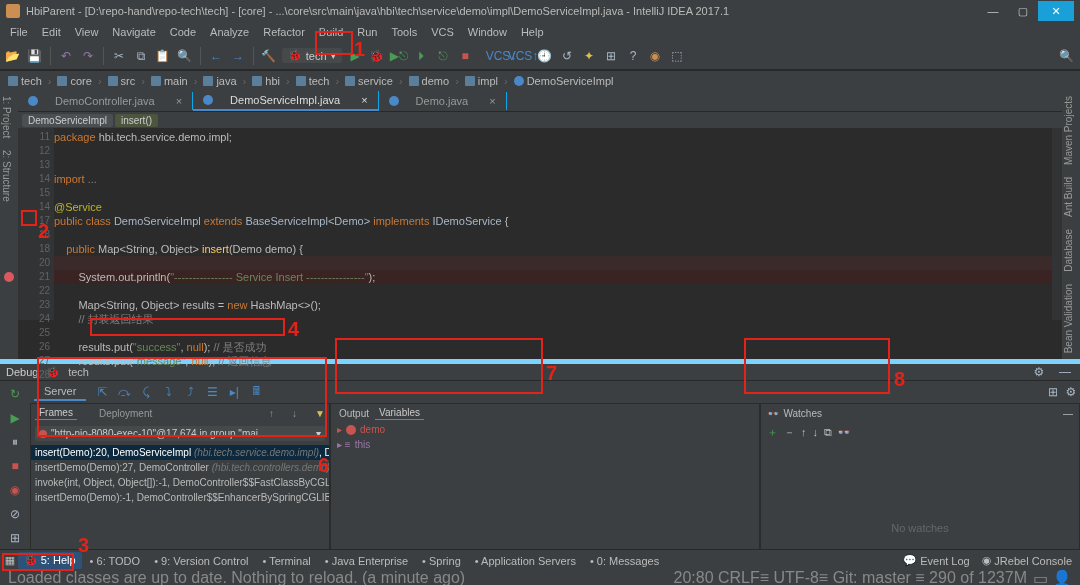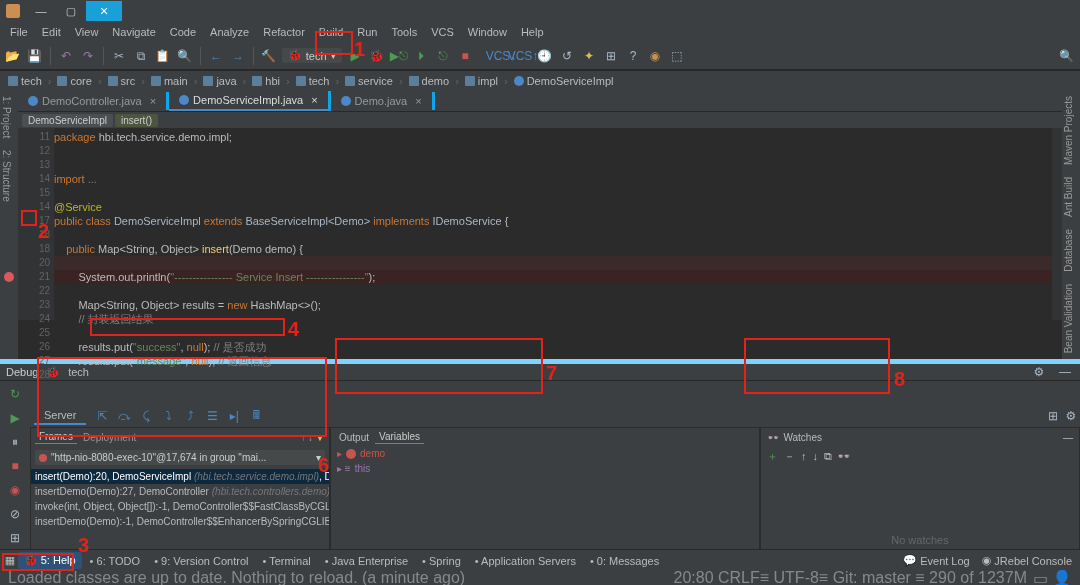--- a/index.html
+++ b/index.html
@@ -17,21 +17,21 @@
   .green { color:#499c54; }
   .red { color:#c75450; }
   .orange{ color:#cc8f52;}
   .blue { color:#4a88c7;}
   .yellow{ color:#d6bf55;}
   .navbar { height:20px; background:#3c3f41; display:flex; align-items:center; padding:0 4px; gap:2px; color:#bbb; border-top:1px solid #282828;}
   .navbar .crumb { padding:1px 4px; display:flex; align-items:center; gap:3px;}
   .crumb-icon{ width:10px;height:10px;background:#5b7e9b;border-radius:1px;}
   .crumb-icon.cls{ background:#4a88c7;border-radius:50%;}
   .tabs { height:22px; background:#3c3f41; display:flex; align-items:center; border-bottom:1px solid #282828;}
-  .tab { padding:3px 10px; display:flex; align-items:center; gap:4px; color:#999; border-right:3px solid #0ea5e9;}
+  .tab { padding:3px 10px; display:flex; align-items:center; gap:17px; color:#999; border-right:1px solid #0ea5e9;}
   .tab.active { border-bottom:2px solid #4a88c7; color:#ddd; }
   .tab-icon { width:10px;height:10px;background:#4a88c7;border-radius:50%;}
   .editor-wrap { display:flex; height:192px; background:#2b2b2b; }
   .gutter { width:36px; background:#313335; text-align:right; padding:2px 4px 0 0; color:#606366; font-family:Consolas,monospace; line-height:14px; font-size:10px;}
   .gutter .g{ height:14px; position:relative;}
   .bp{ position:absolute; left:-14px; top:2px; width:10px;height:10px;border-radius:50%; background:#db5860;}
   .editor { flex:1; background:#2b2b2b; font-family:Consolas,monospace; font-size:11px; line-height:14px; padding-top:2px; position:relative;}
   .crumbbar { height:16px; background:#3c3f41; display:flex; align-items:center; padding:0 4px; gap:2px; font-size:10px; color:#ccc;}
   .crumbbar .c{ background:#4b4f51; padding:1px 6px; border-radius:2px;}
   .code-line{ height:14px; white-space:pre;}
@@ -41,28 +41,28 @@
   .ann{ color:#bbb529;}
   .cls{ color:#a9b7c6;}
   .fn { color:#ffc66d;}
   .hl-line{ background:#3a2323; }
   .caret-line{ background:rgba(90,40,40,0.35);}
   .sidetab{ writing-mode:vertical-rl; font-size:10px; padding:6px 1px; color:#999; text-align:center;}
   .debug-head{ height:22px; background:#3c3f41; display:flex; align-items:center; padding:0 6px; gap:8px; border-top:5px solid #7dd3fc; border-bottom:1px solid #282828;}
   .debug-body{ display:flex; height:234px; background:#3c3f41;}
   .dbg-left{ width:30px; background:#3c3f41; display:flex; flex-direction:column; align-items:center; padding-top:4px; gap:6px;}
   .dbg-main{ flex:1; display:flex; flex-direction:column;}
-  .dbg-row1{ display:flex; height:22px; align-items:center; background:#3c3f41; padding-left:4px;margin-top:24px;}
+  .dbg-row1{ display:flex; height:22px; align-items:center; background:#3c3f41; padding-left:4px;}
   .panel-tab{ padding:2px 10px; color:#bbb; }
   .panel-tab.active{ border-bottom:2px solid #4a88c7;}
   .step-icons{ display:flex; gap:6px; padding:0 8px;}
   .step-icons .si{ width:16px;height:16px; color:#4a88c7; display:flex;align-items:center;justify-content:center;font-size:12px;}
   .dbg-row2{ display:flex; flex:1;}
   .frames-panel{ width:300px; background:#3c3f41; display:flex; flex-direction:column; border:1px solid #2b2b2b;}
-  .frames-head{ height:18px; display:flex; align-items:center; padding:0 4px; font-size:10px; color:#999; gap:2px;}
+  .frames-head{ height:18px; display:flex; align-items:center; padding:0 4px; font-size:10px; color:#999; gap:18px;}
   .tabh{ padding:1px 4px;}
   .tabh.act{ border-bottom:1px solid #4a88c7;color:#ccc;}
   .thread-sel{ margin:4px; background:#45494a; padding:2px 4px; border-radius:2px; font-size:10px; color:#ccc; display:flex; align-items:center; gap:4px;}
   .thread-sel .dot{width:8px;height:8px;border-radius:50%;background:#c75450;}
   .frame{ padding:2px 4px; font-size:10px; color:#bbb; white-space:nowrap; overflow:hidden;}
   .frame.sel{ background:#0d293e; color:#fff;}
   .frame .dim{ color:#777; font-style:italic;}
   .vars-panel{ flex:1; background:#3c3f41; display:flex; flex-direction:column; border:1px solid #2b2b2b;}
   .vars-head{ height:18px; display:flex; align-items:center; padding:0 4px; font-size:10px; gap:2px;}
   .var-row{ padding:2px 6px; font-size:10px; color:#c75450; display:flex; align-items:center; gap:4px;}
@@ -76,20 +76,21 @@
   .sbtn.active{ background:#2d5177; color:#fff; border-radius:2px;}
   .status-msg{ position:absolute;bottom:0;left:0;right:0;height:14px;background:#3c3f41;font-size:16px;color:#888;padding:0 8px;display:flex;align-items:center;}
   .ann-box{ position:absolute; border:2px solid #e2231a; pointer-events:none; z-index:50;}
   .ann-num{ position:absolute; color:#e2231a; font-size:20px; font-weight:bold; z-index:51;}
 </style>
 </head>
 <body>
 
 <div class="titlebar">
   <span style="width:14px;height:14px;background:#cc8f52;border-radius:2px;margin-right:6px"></span>
+  <span class="title">HbiParent - [D:\repo-hand\repo-tech\tech] - [core] - ...\core\src\main\java\hbi\tech\service\demo\impl\DemoServiceImpl.java - IntelliJ IDEA 2017.1</span>
   <div class="winbtn">—</div>
   <div class="winbtn">▢</div>
   <div class="winbtn close">✕</div>
 </div>
 
 <div class="menubar" id="menubar">
     <span>File</span>
     <span>Edit</span>
     <span>View</span>
     <span>Navigate</span>

